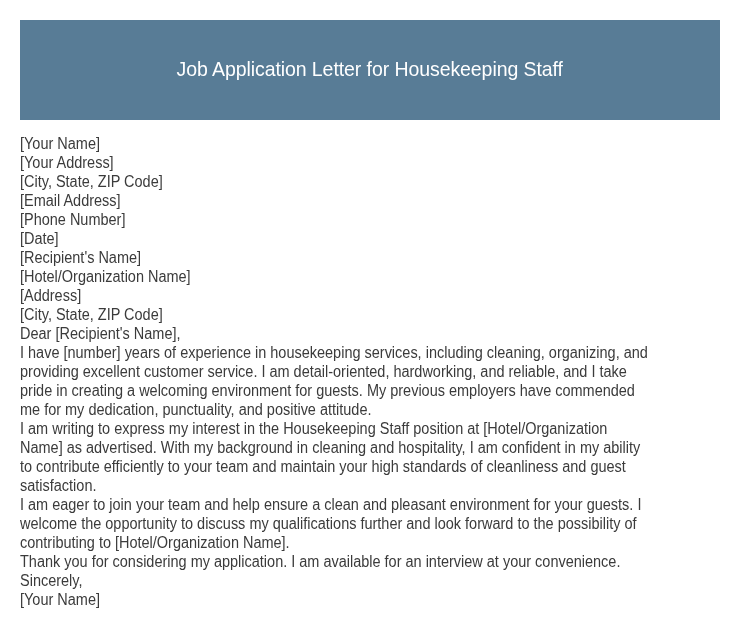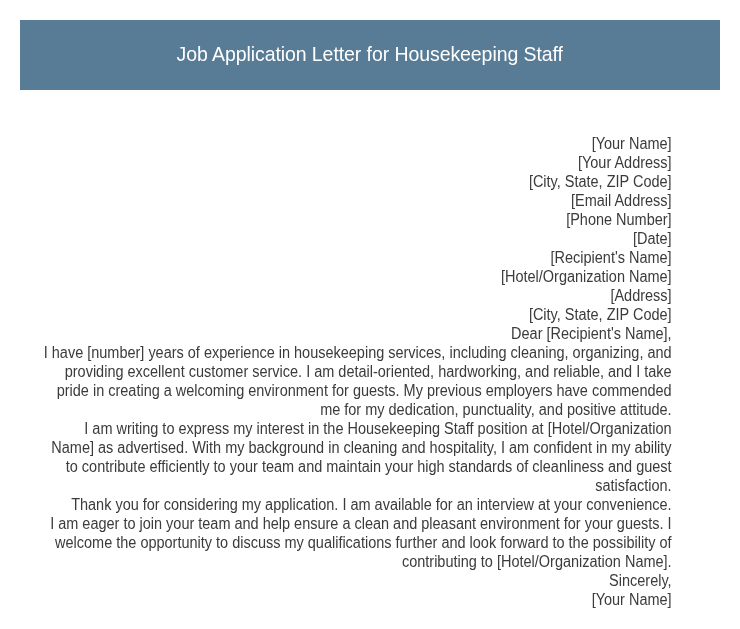--- a/index.html
+++ b/index.html
@@ -12,21 +12,21 @@
       height: 629px;
       position: relative;
       overflow: hidden;
       font-family: "Liberation Sans", sans-serif;
     }
     .header {
       position: absolute;
       left: 20px;
       top: 20px;
       width: 700px;
-      height: 70px;
+      height: 100px;
       background: #587c96;
       display: flex;
       align-items: center;
       justify-content: center;
     }
     .header-title {
       color: #ffffff;
       font-size: 21px;
       font-family: "Liberation Sans", sans-serif;
       letter-spacing: -0.1px;
@@ -35,21 +35,20 @@
       margin-top: -2px;
     }
     .letter {
       position: absolute;
       left: 20px;
       top: 134px;
       width: 720px;
       color: #3b3b3b;
       font-size: 16px;
       line-height: 19px;
-      text-align: right;
     }
     .line {
       display: block;
       white-space: nowrap;
       height: 19px;
       transform-origin: 0 50%;
       transform: scaleX(0.905);
     }
   </style>
 </head>
@@ -86,24 +85,24 @@
   </div>
 
   <div>
     <span class="line">I am writing to express my interest in the Housekeeping Staff position at [Hotel/Organization</span>
     <span class="line">Name] as advertised. With my background in cleaning and hospitality, I am confident in my ability</span>
     <span class="line">to contribute efficiently to your team and maintain your high standards of cleanliness and guest</span>
     <span class="line">satisfaction.</span>
   </div>
 
   <div>
-    <span class="line">Thank you for considering my application. I am available for an interview at your convenience.</span>
+    <span class="line">I am eager to join your team and help ensure a clean and pleasant environment for your guests. I</span>
+    <span class="line">welcome the opportunity to discuss my qualifications further and look forward to the possibility of</span>
+    <span class="line">contributing to [Hotel/Organization Name].</span>
   </div>
 
   <div>
-    <span class="line">I am eager to join your team and help ensure a clean and pleasant environment for your guests. I</span>
-    <span class="line">welcome the opportunity to discuss my qualifications further and look forward to the possibility of</span>
-    <span class="line">contributing to [Hotel/Organization Name].</span>
+    <span class="line">Thank you for considering my application. I am available for an interview at your convenience.</span>
   </div>
 
   <span class="line">Sincerely,</span>
   <span class="line">[Your Name]</span>
 </div>
 
 </body></html>

